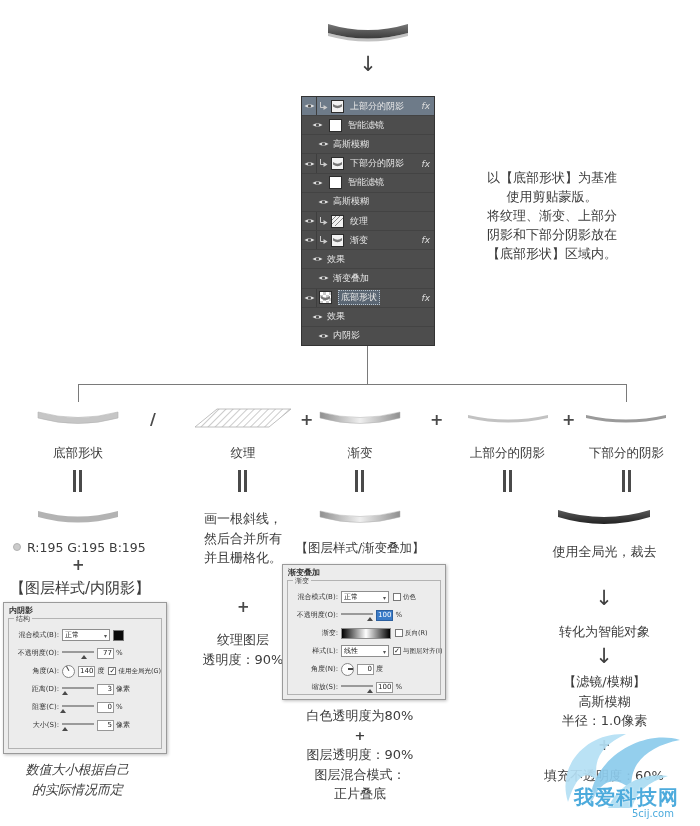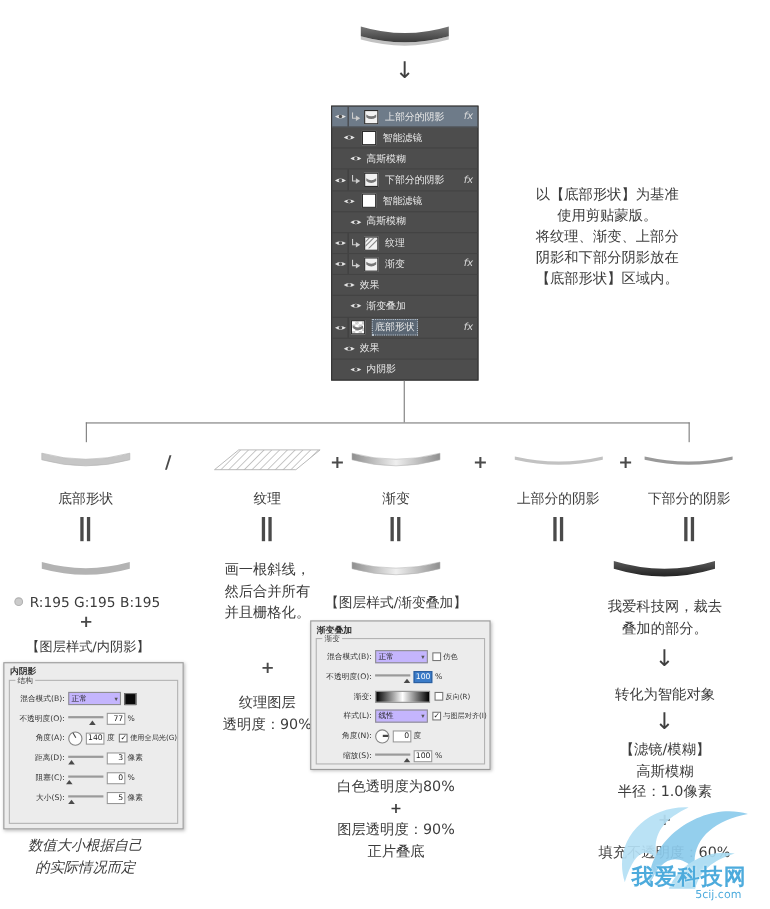--- a/index.html
+++ b/index.html
@@ -38,21 +38,21 @@
 
   
   .ps-dialog { position:absolute; background:#ececec; border:1px solid #9a9a9a; box-shadow:1px 1px 3px rgba(0,0,0,.25); }
   .pd-title { position:absolute; top:2px; left:5px; font-size:8px; font-weight:bold; color:#333; }
   .pd-group { position:absolute; left:4px; right:4px; top:15px; bottom:4px; border:1px solid #b3b3b3; }
   .pd-legend { position:absolute; top:-5px; left:5px; font-size:7px; background:#ececec; padding:0 2px; color:#444; }
   .pd-row { display:flex; align-items:center; height:18px; padding-left:2px; }
   .pd-row.first { margin-top:7px; }
   .pd-label { width:48px; text-align:right; font-size:7px; color:#333; margin-right:3px; flex-shrink:0; white-space:nowrap; }
   .pd-select { display:inline-flex; align-items:center; justify-content:space-between; width:48px; height:12px;
-    background:#c4b5fd; border:1px solid #8e8e8e; font-size:7px; padding:0 2px; color:#222; flex-shrink:0; }
+    background:#ffffff; border:1px solid #8e8e8e; font-size:7px; padding:0 2px; color:#222; flex-shrink:0; }
   .pd-caret { font-size:6px; color:#555; }
   .pd-swatch { width:11px; height:11px; background:#0a0a0a; border:1px solid #777; margin-left:3px; }
   .pd-sliderwrap { position:relative; width:32px; height:10px; margin-right:3px; flex-shrink:0; }
   .pd-track { position:absolute; left:0; right:0; top:3px; height:2px; background:#9a9a9a; }
   .pd-tri { position:absolute; top:4px; width:0; height:0; border:3px solid transparent; border-bottom:4px solid #4a4a4a; transform:translateX(-3px); }
   .pd-value { min-width:17px; height:11px; background:#fff; border:1px solid #979797; font-size:7px;
     text-align:right; padding:0 1px; line-height:9px; color:#222; flex-shrink:0; }
   .pd-value.hl { background:#3a7bc8; border-color:#2c5f9e; color:#fff; }
   .pd-unit { font-size:7px; margin-left:2px; color:#333; }
   .pd-dial { position:relative; width:13px; height:13px; border:1px solid #858585; border-radius:50%;
@@ -336,21 +336,21 @@
   <div class="eq" style="left:622px;top:470px;"></div>
 
   <div class="abs" style="left:36px;top:506px;">
     <svg width="84" height="24" viewBox="0 0 84 24">
       <path d="M2,5 Q42,16 82,5 L82,11 Q42,22 2,11 Z" fill="#b3b3b3"></path>
     </svg>
   </div>
   <div class="bullet" style="left:13px;top:543px;"></div>
   <div class="txt" style="left:27px;top:538px;width:135px;text-align:left;font-size:12.5px;">R:195  G:195  B:195</div>
   <div class="op" style="left:72px;top:556px;font-size:15px;">+</div>
-  <div class="txt" style="left:0px;top:579px;width:160px;font-size:12px;">【图层样式/内阴影】</div>
+  <div class="txt" style="left:0px;top:579px;width:160px;font-size:15px;">【图层样式/内阴影】</div>
 
   <div class="ps-dialog" style="left:3px;top:602px;width:164px;height:152px;">
     <div class="pd-title">内阴影</div>
     <div class="pd-group">
       <span class="pd-legend">结构</span>
       <div class="pd-row first">
         <span class="pd-label">混合模式(B):</span>
         <span class="pd-select">
           <span>正常</span>
           <span class="pd-caret">▾</span>
@@ -490,37 +490,37 @@
         <span class="pd-value">100</span>
         <span class="pd-unit">%</span>
       </div>
     </div>
   </div>
 
   <div class="txt" style="left:285px;top:706px;width:150px;">
     <div>白色透明度为80%</div>
     <div style="font-weight:bold;">+</div>
     <div>图层透明度：90%</div>
+    <div>图层混合模式：</div>
     <div>正片叠底</div>
   </div>
 
   <div class="abs" style="left:556px;top:504px;">
     <svg width="96" height="28" viewBox="0 0 96 28">
       <defs>
         <linearGradient id="gDark" x1="0" y1="0" x2="0" y2="1">
           <stop offset="0" stop-color="#5a5a5a"></stop>
             <stop offset="1" stop-color="#222222"></stop>
         </linearGradient>
       </defs>
       <path d="M2,6 Q48,20 94,6 L94,13 Q48,27 2,13 Z" fill="url(#gDark)"></path>
     </svg>
   </div>
   <div class="txt" style="left:532px;top:542px;width:145px;">
-    <div>我爱科技网，裁去</div>
-    <div>叠加的部分。</div>
+    <div>使用全局光，裁去</div>
   </div>
   <div class="arrow" style="left:592px;top:586px;">↓</div>
   <div class="txt" style="left:532px;top:622px;width:145px;">转化为智能对象</div>
   <div class="arrow" style="left:592px;top:644px;">↓</div>
   <div class="txt" style="left:532px;top:672px;width:145px;">
     <div>【滤镜/模糊】</div>
     <div>高斯模糊</div>
     <div>半径：1.0像素</div>
   </div>
   <div class="op" style="left:598px;top:736px;font-size:15px;">+</div>

